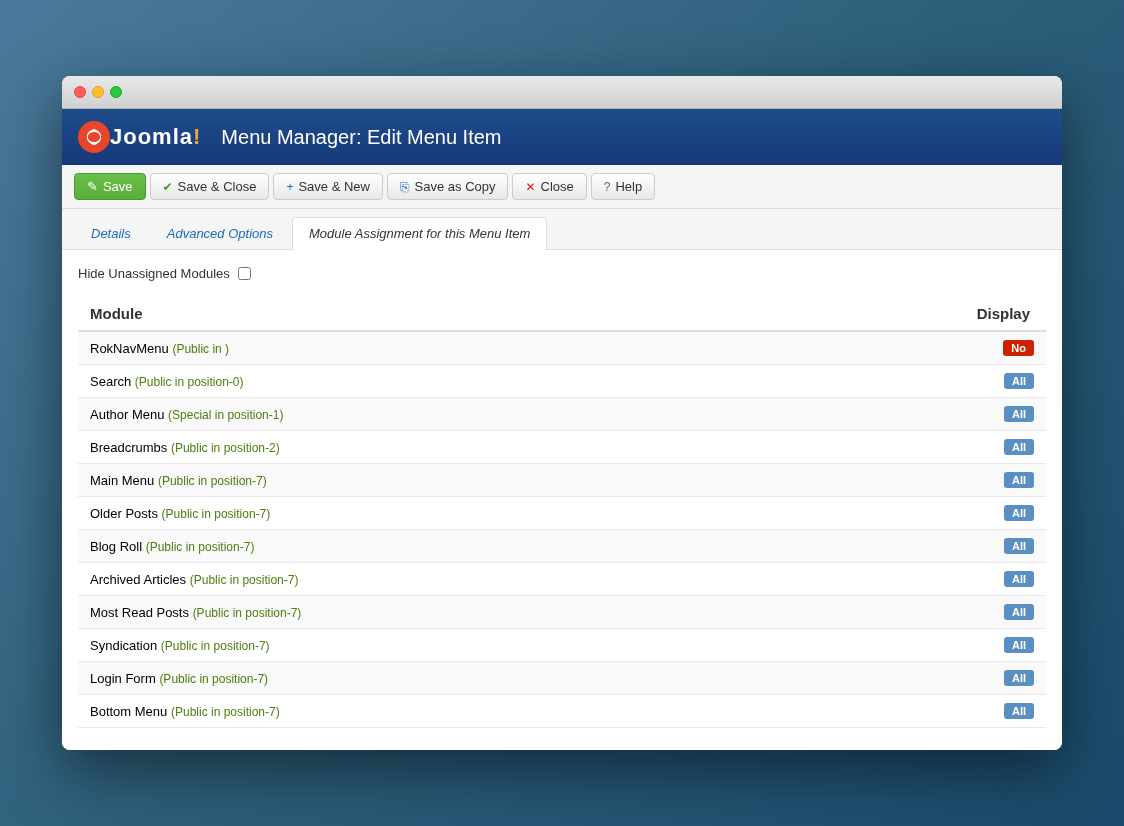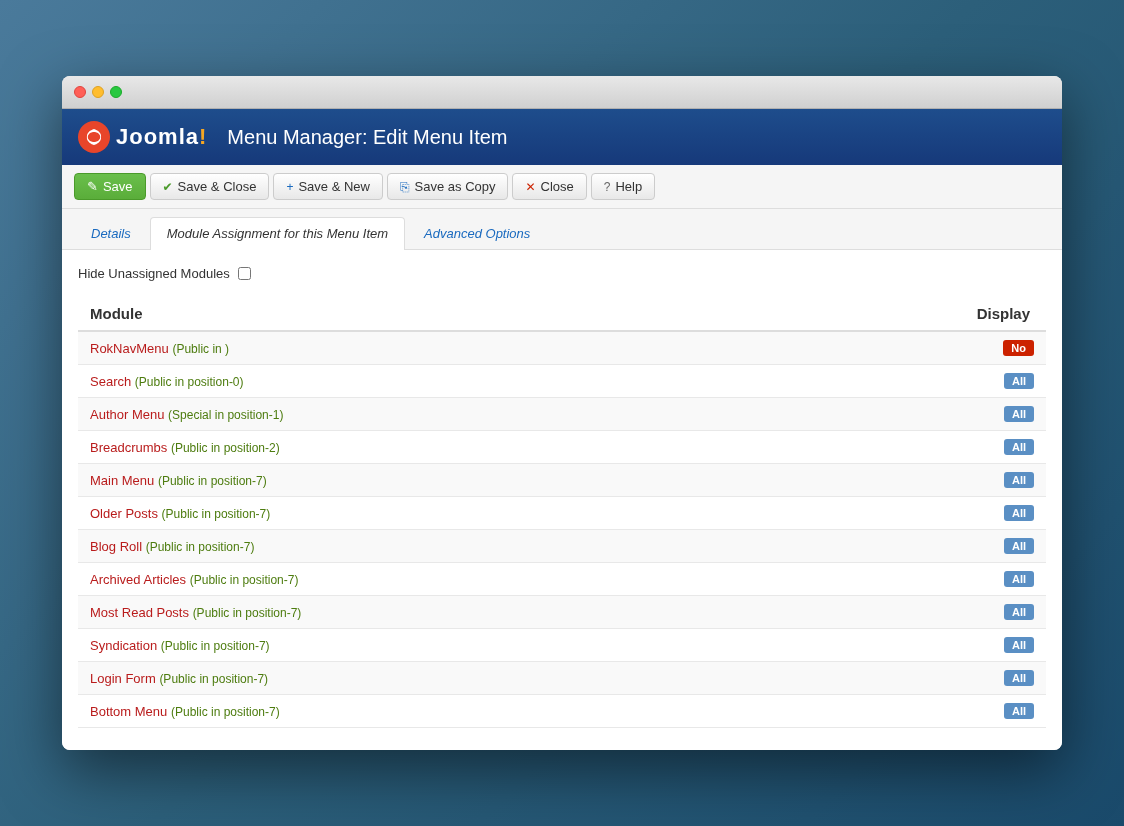--- a/index.html
+++ b/index.html
@@ -44,21 +44,21 @@
     .header-bar {
       background: linear-gradient(180deg, #1e4d8c 0%, #16397a 100%);
       padding: 12px 16px;
       display: flex;
       align-items: center;
       gap: 12px;
     }
     .joomla-logo {
       display: flex;
       align-items: center;
-      gap: 6px;
+      gap: 0;
     }
     .joomla-icon {
       width: 32px;
       height: 32px;
       background: #e8452a;
       border-radius: 50%;
       display: flex;
       align-items: center;
       justify-content: center;
       color: white;
@@ -184,21 +184,21 @@
       background: #f9f9f9;
     }
     .modules-table tr.module-row:nth-child(even) {
       background: white;
     }
     .modules-table td {
       padding: 8px 12px;
       font-size: 13px;
     }
     .module-link {
-      color: #b91c1c;
+      color: #000000;
       text-decoration: none;
       cursor: pointer;
     }
     .module-sub {
       color: #4d7c0f;
       font-size: 12px;
     }
     .display-cell {
       text-align: right;
       padding-right: 16px;
@@ -273,25 +273,25 @@
     <button class="btn btn-default">
       <span class="btn-icon btn-icon-gray">?</span>
       <span>Help</span>
     </button>
   </div>
 
   <div class="tabs">
     <div class="tab">
       <span>Details</span>
     </div>
+    <div class="tab">
+      <span>Advanced Options</span>
+    </div>
     <div class="tab active">
       <span>Module Assignment for this Menu Item</span>
-    </div>
-    <div class="tab">
-      <span>Advanced Options</span>
     </div>
   </div>
 
   <div class="panel">
     <div class="hide-modules-row">
       <span>Hide Unassigned Modules</span>
       <input type="checkbox" style="">
     </div>
 
     <table class="modules-table">

